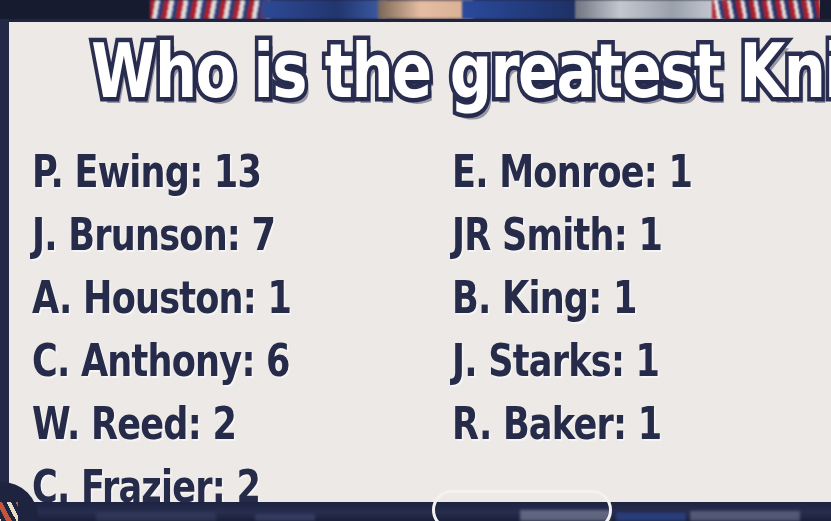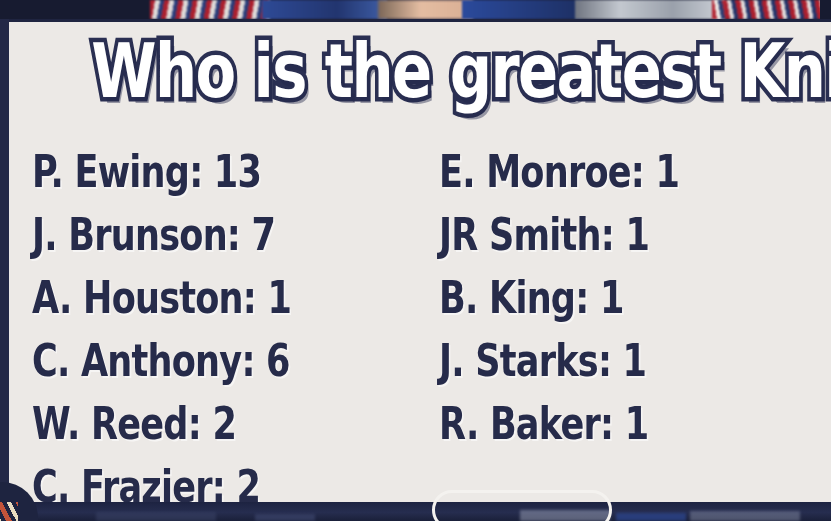--- a/index.html
+++ b/index.html
@@ -112,21 +112,21 @@
   #results {
     position: absolute;
     left: 0; top: 118px;
     width: 768px; height: 360px;
   }
   .result-col {
     position: absolute;
     top: 0;
   }
   #col-left  { left: 23px; }
-  #col-right { left: 430px; }
+  #col-right { left: 443px; }
 
   .result-row {
     height: 63px;
     line-height: 63px;
     white-space: nowrap;
     font-family: "DejaVu Sans", sans-serif;
     font-weight: 700;
     font-size: 45px;
     letter-spacing: -1px;
     color: #262b4a;

